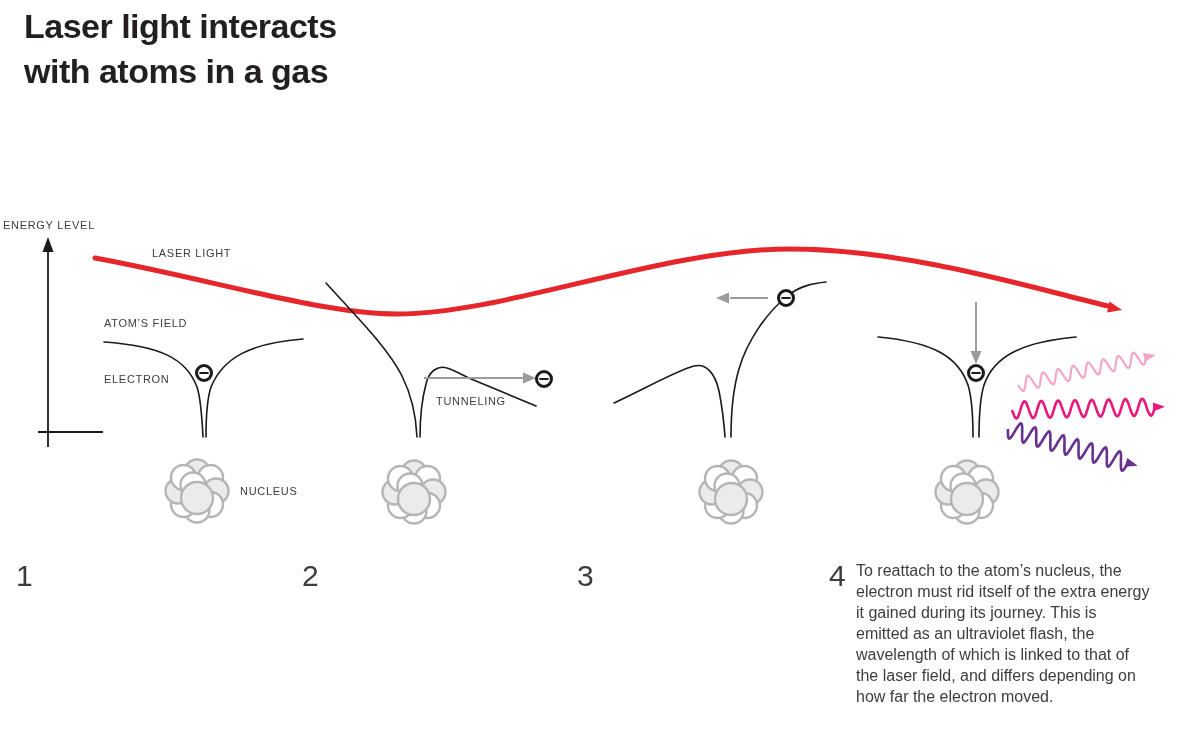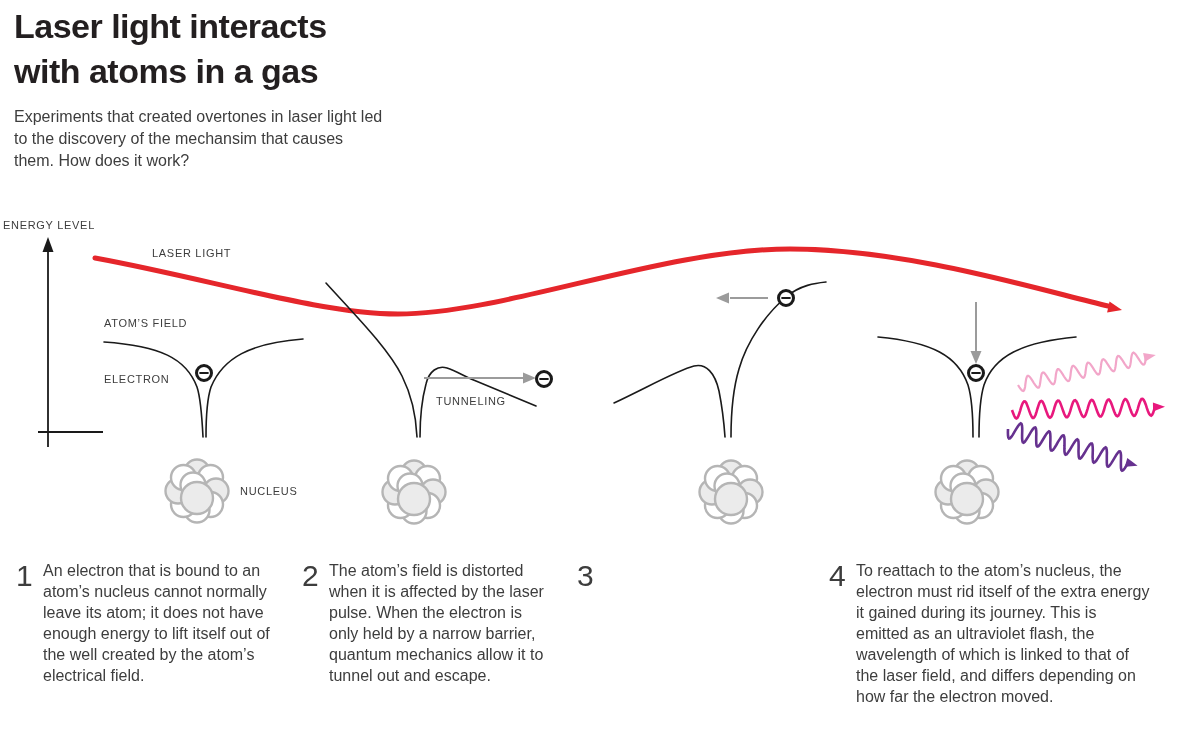--- a/index.html
+++ b/index.html
@@ -1,20 +1,20 @@
 <!DOCTYPE html>
 <html style="--red: #e5262b; --ink: #231f20; --text: #3d3d3d; --gray_arrow: #9b9b9b; --curve: #1a1a1a; --nucleus: #b5b5b5; --nucleus_fill: #ebebeb;"><head>
 <meta charset="utf-8">
 <style>
   html,body{margin:0;padding:0;background:#fff;}
   body{
     width:1182px;height:751px;position:relative;overflow:hidden;
     font-family:"Liberation Sans",sans-serif;color:var(--text,#3d3d3d);
   }
-  .header{position:absolute;left:14px;top:4px;width:420px;}
+  .header{position:absolute;left:24px;top:4px;width:420px;}
   .title{
     font-size:34px;font-weight:700;line-height:45px;letter-spacing:-0.5px;
     color:var(--ink,#231f20);white-space:pre-line;margin:0;
   }
   .subtitle{
     margin-top:12px;font-size:16px;line-height:22px;color:var(--text,#3d3d3d);
     width:372px;
   }
   svg.diagram{position:absolute;left:0;top:215px;}
   .lbl{font-size:11px;letter-spacing:.7px;fill:var(--text,#3d3d3d);}
@@ -40,21 +40,20 @@
   .s2{left:302px;width:252px;}
   .s3{left:577px;width:237px;}
   .s4{left:829px;width:322px;}
 </style>
 </head>
 <body>
 
 <div class="header">
   <h1 class="title">Laser light interacts
 with atoms in a gas</h1>
-  <div class="subtitle">Experiments that created overtones in laser light led to the discovery of the mechansim that causes them. How does it work?</div>
 </div>
 
 <svg class="diagram" width="1182" height="336" viewBox="0 0 1182 336">
   <defs>
     <g id="electron">
       <circle class="ecirc" cx="0" cy="0" r="7.5"></circle>
       <line class="eminus" x1="-3.8" y1="0" x2="3.8" y2="0"></line>
     </g>
     <g id="nucleus">
       <circle class="ncirc nfill" cx="0" cy="-19" r="12.5"></circle>
@@ -116,25 +115,23 @@
   <use href="#nucleus" x="197" y="276"></use>
   <use href="#nucleus" x="414" y="277"></use>
   <use href="#nucleus" x="731" y="277"></use>
   <use href="#nucleus" x="967" y="277"></use>
   <text class="lbl" x="240" y="280">NUCLEUS</text>
 </svg>
 
 <div class="steps">
   <div class="step s1">
     <div class="step-num">1</div>
-    <div class="step-text">An electron that is bound to an atom’s nucleus cannot normally leave its atom; it does not have enough energy to lift itself out of the well created by the atom’s electrical field.</div>
   </div>
   <div class="step s2">
     <div class="step-num">2</div>
-    <div class="step-text">The atom’s field is distorted when it is affected by the laser pulse. When the electron is only held by a narrow barrier, quantum mechanics allow it to tunnel out and escape.</div>
   </div>
   <div class="step s3">
     <div class="step-num">3</div>
   </div>
   <div class="step s4">
     <div class="step-num">4</div>
     <div class="step-text">To reattach to the atom’s nucleus, the electron must rid itself of the extra energy it gained during its journey. This is emitted as an ultraviolet flash, the wavelength of which is linked to that of the laser field, and differs depending on how far the electron moved.</div>
   </div>
 </div>
 

